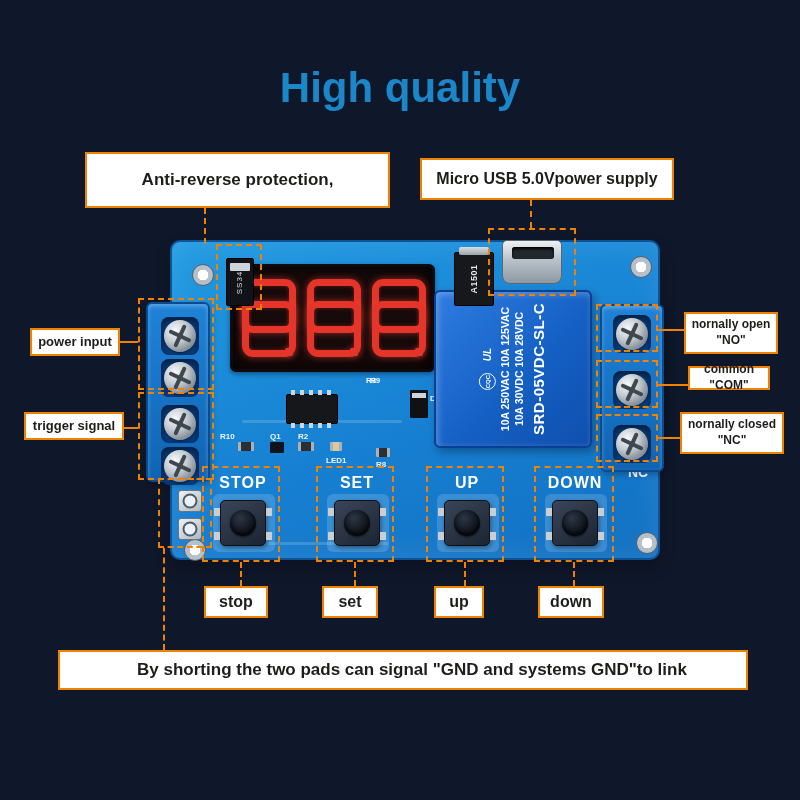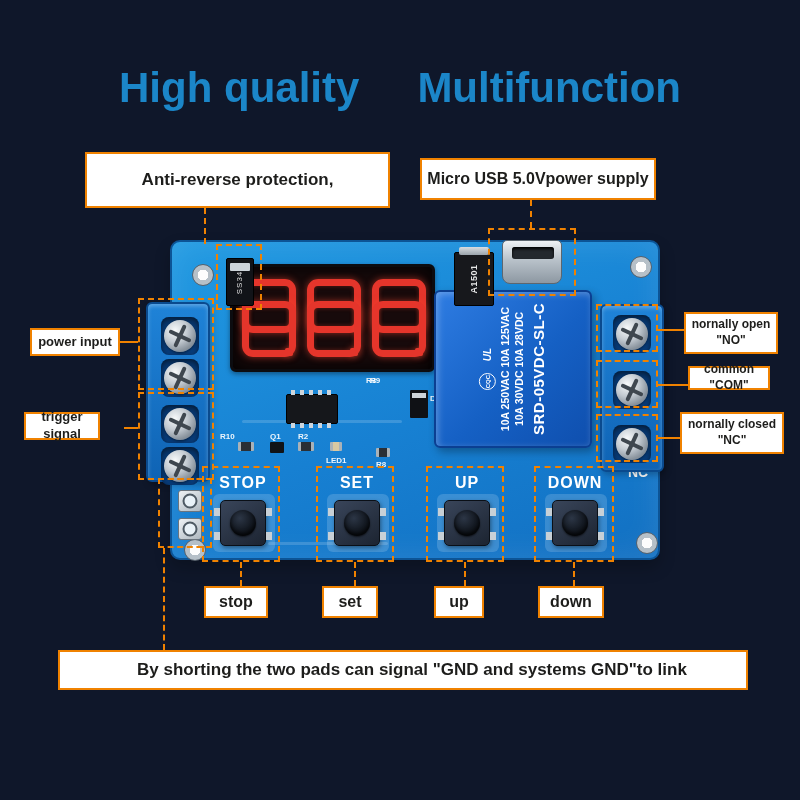--- a/index.html
+++ b/index.html
@@ -127,27 +127,26 @@
   .conn-v { position:absolute; width:0; border-left:2px dashed var(--orange); z-index:6; }
   .conn-h { position:absolute; height:0; border-top:2px solid var(--orange); z-index:6; }
 </style>
 </head>
 <body>
 
 <div class="canvas">
 
   <div class="title">
     <span>High quality</span>
-    <span>Multifunction</span>
   </div>
 
   <div class="callout" style="left:85px; top:152px; width:305px; height:56px; font-size:17px;">
     <span class="ln">Anti-reverse protection,</span>
   </div>
-  <div class="callout" style="left:420px; top:158px; width:236px; height:42px; font-size:16px;">
+  <div class="callout" style="left:420px; top:158px; width:254px; height:42px; font-size:16px;">
     <span class="ln">Micro USB 5.0Vpower supply</span>
   </div>
 
   <div class="board" aria-label="SRD-05VDC-SL-C">
 
     <div class="trace" style="left:70px; top:178px; width:160px; height:3px;"></div>
     <div class="trace" style="left:252px; top:64px; width:3px; height:44px;"></div>
     <div class="trace" style="left:96px; top:300px; width:120px; height:3px;"></div>
 
     <div class="hole" style="left:20px; top:22px;"></div>
@@ -272,21 +271,21 @@
   <div class="conn-h" style="left:658px; top:437px; width:24px;"></div>
   <div class="conn-v" style="left:240px; top:562px; height:24px;"></div>
   <div class="conn-v" style="left:354px; top:562px; height:24px;"></div>
   <div class="conn-v" style="left:464px; top:562px; height:24px;"></div>
   <div class="conn-v" style="left:573px; top:562px; height:24px;"></div>
   <div class="conn-v" style="left:163px; top:548px; height:102px;"></div>
 
   <div class="callout" style="left:30px; top:328px; width:90px; height:28px; font-size:13px;">
     <span class="ln">power input</span>
   </div>
-  <div class="callout" style="left:24px; top:412px; width:76px; height:28px; font-size:13px;">
+  <div class="callout" style="left:24px; top:412px; width:100px; height:28px; font-size:13px;">
     <span class="ln">trigger signal</span>
   </div>
   <div class="callout" style="left:684px; top:312px; width:94px; height:42px; font-size:12px;">
     <span class="ln">nornally open</span>
     <span class="ln">"NO"</span>
   </div>
   <div class="callout" style="left:688px; top:366px; width:82px; height:24px; font-size:12px;">
     <span class="ln">common</span>
     <span class="ln">"COM"</span>
   </div>

